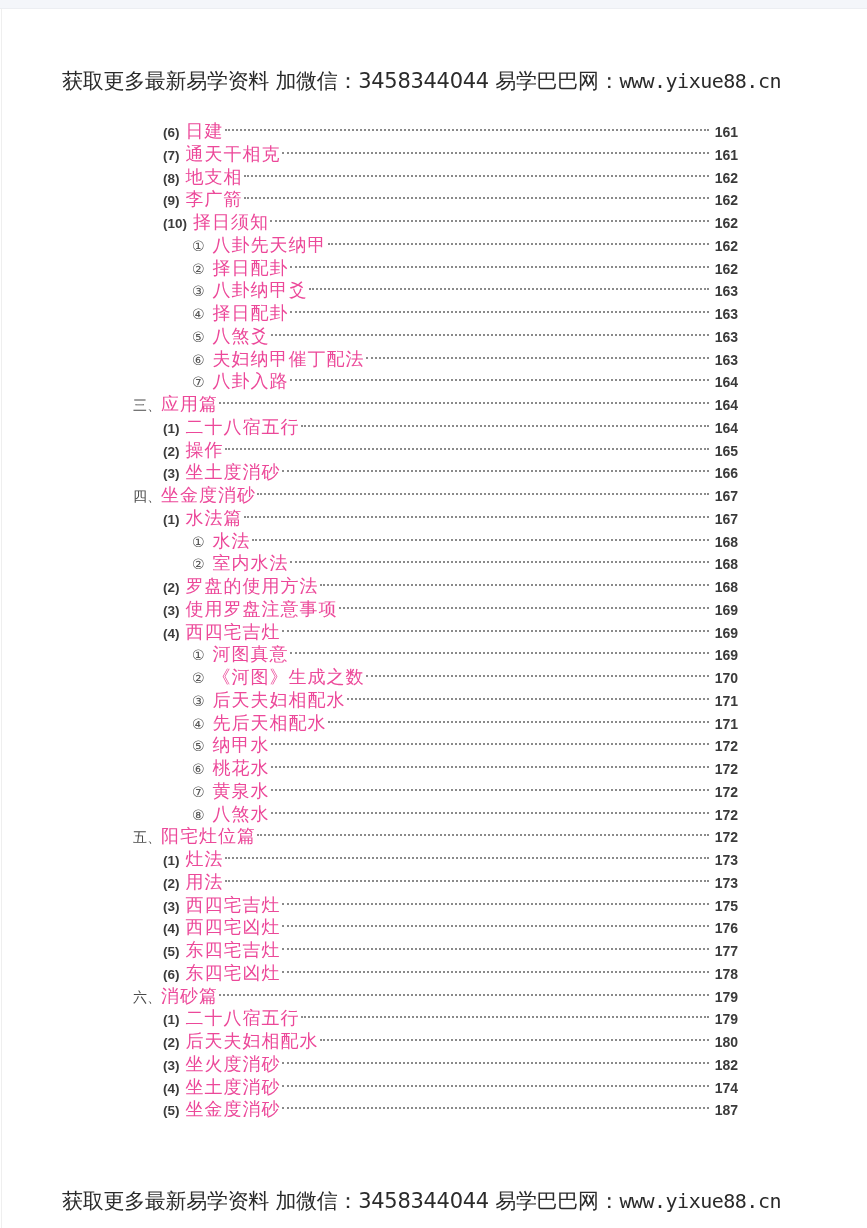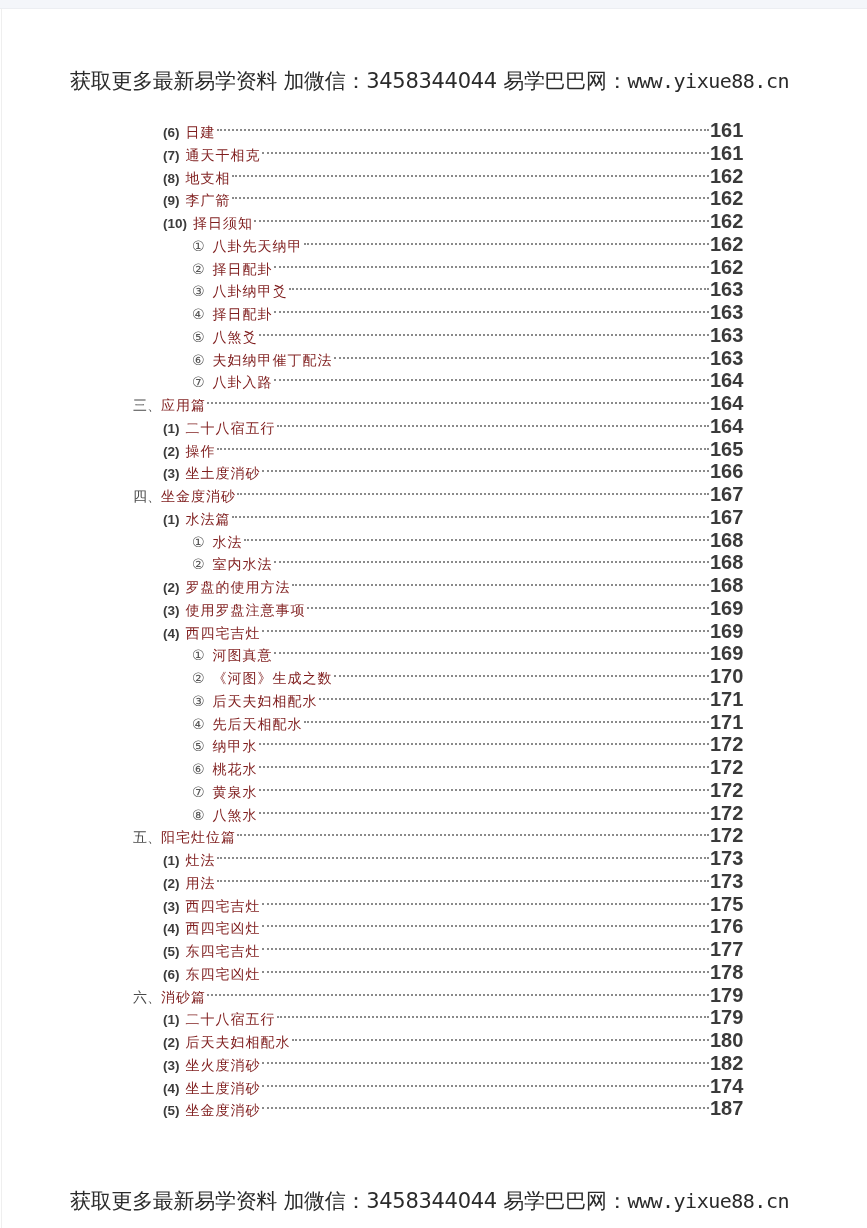--- a/index.html
+++ b/index.html
@@ -31,21 +31,20 @@
     .watermark {
       position: absolute;
       left: 0;
       width: 843px;
       text-align: center;
       font-family: "DejaVu Sans", sans-serif;
       font-size: 21px;
       color: #2a2a2a;
       letter-spacing: -0.3px;
       white-space: nowrap;
-      margin-left: 8px;
     }
     .watermark .url {
       font-family: "DejaVu Sans Mono", monospace;
       font-size: 20px;
       letter-spacing: -0.5px;
     }
     .watermark-top { top: 67px; }
     .watermark-bottom { top: 1187px; }
 
     .toc {
@@ -76,43 +75,43 @@
       color: #555;
       font-size: 14px;
       margin-right: 8px;
     }
     .toc-row .cn-prefix {
       color: #4a4a4a;
       font-family: "DejaVu Serif", serif;
     }
     .toc-row .title {
       font-family: "DejaVu Serif", serif;
-      color: #7f1d1d;
-      font-size: 14px;
+      color: #ec4899;
+      font-size: 18px;
       letter-spacing: 1px;
     }
     .toc-row .leader {
       flex: 1 1 auto;
       overflow: hidden;
       margin: 0 1px;
       height: 22px;
       position: relative;
     }
     .toc-row .leader::after {
       content: "";
       position: absolute;
       left: 0; right: 0;
       bottom: 6px;
       border-bottom: 2px dotted #8a8a8a;
     }
     .toc-row .page-no {
       font-family: "Liberation Sans", sans-serif;
       font-weight: bold;
       color: #3a3a3a;
-      font-size: 20px;
+      font-size: 14px;
       width: 28px;
       text-align: right;
     }
   </style>
 </head>
 <body>
 
 <div class="top-strip"></div>
 
 <div class="page"></div>

